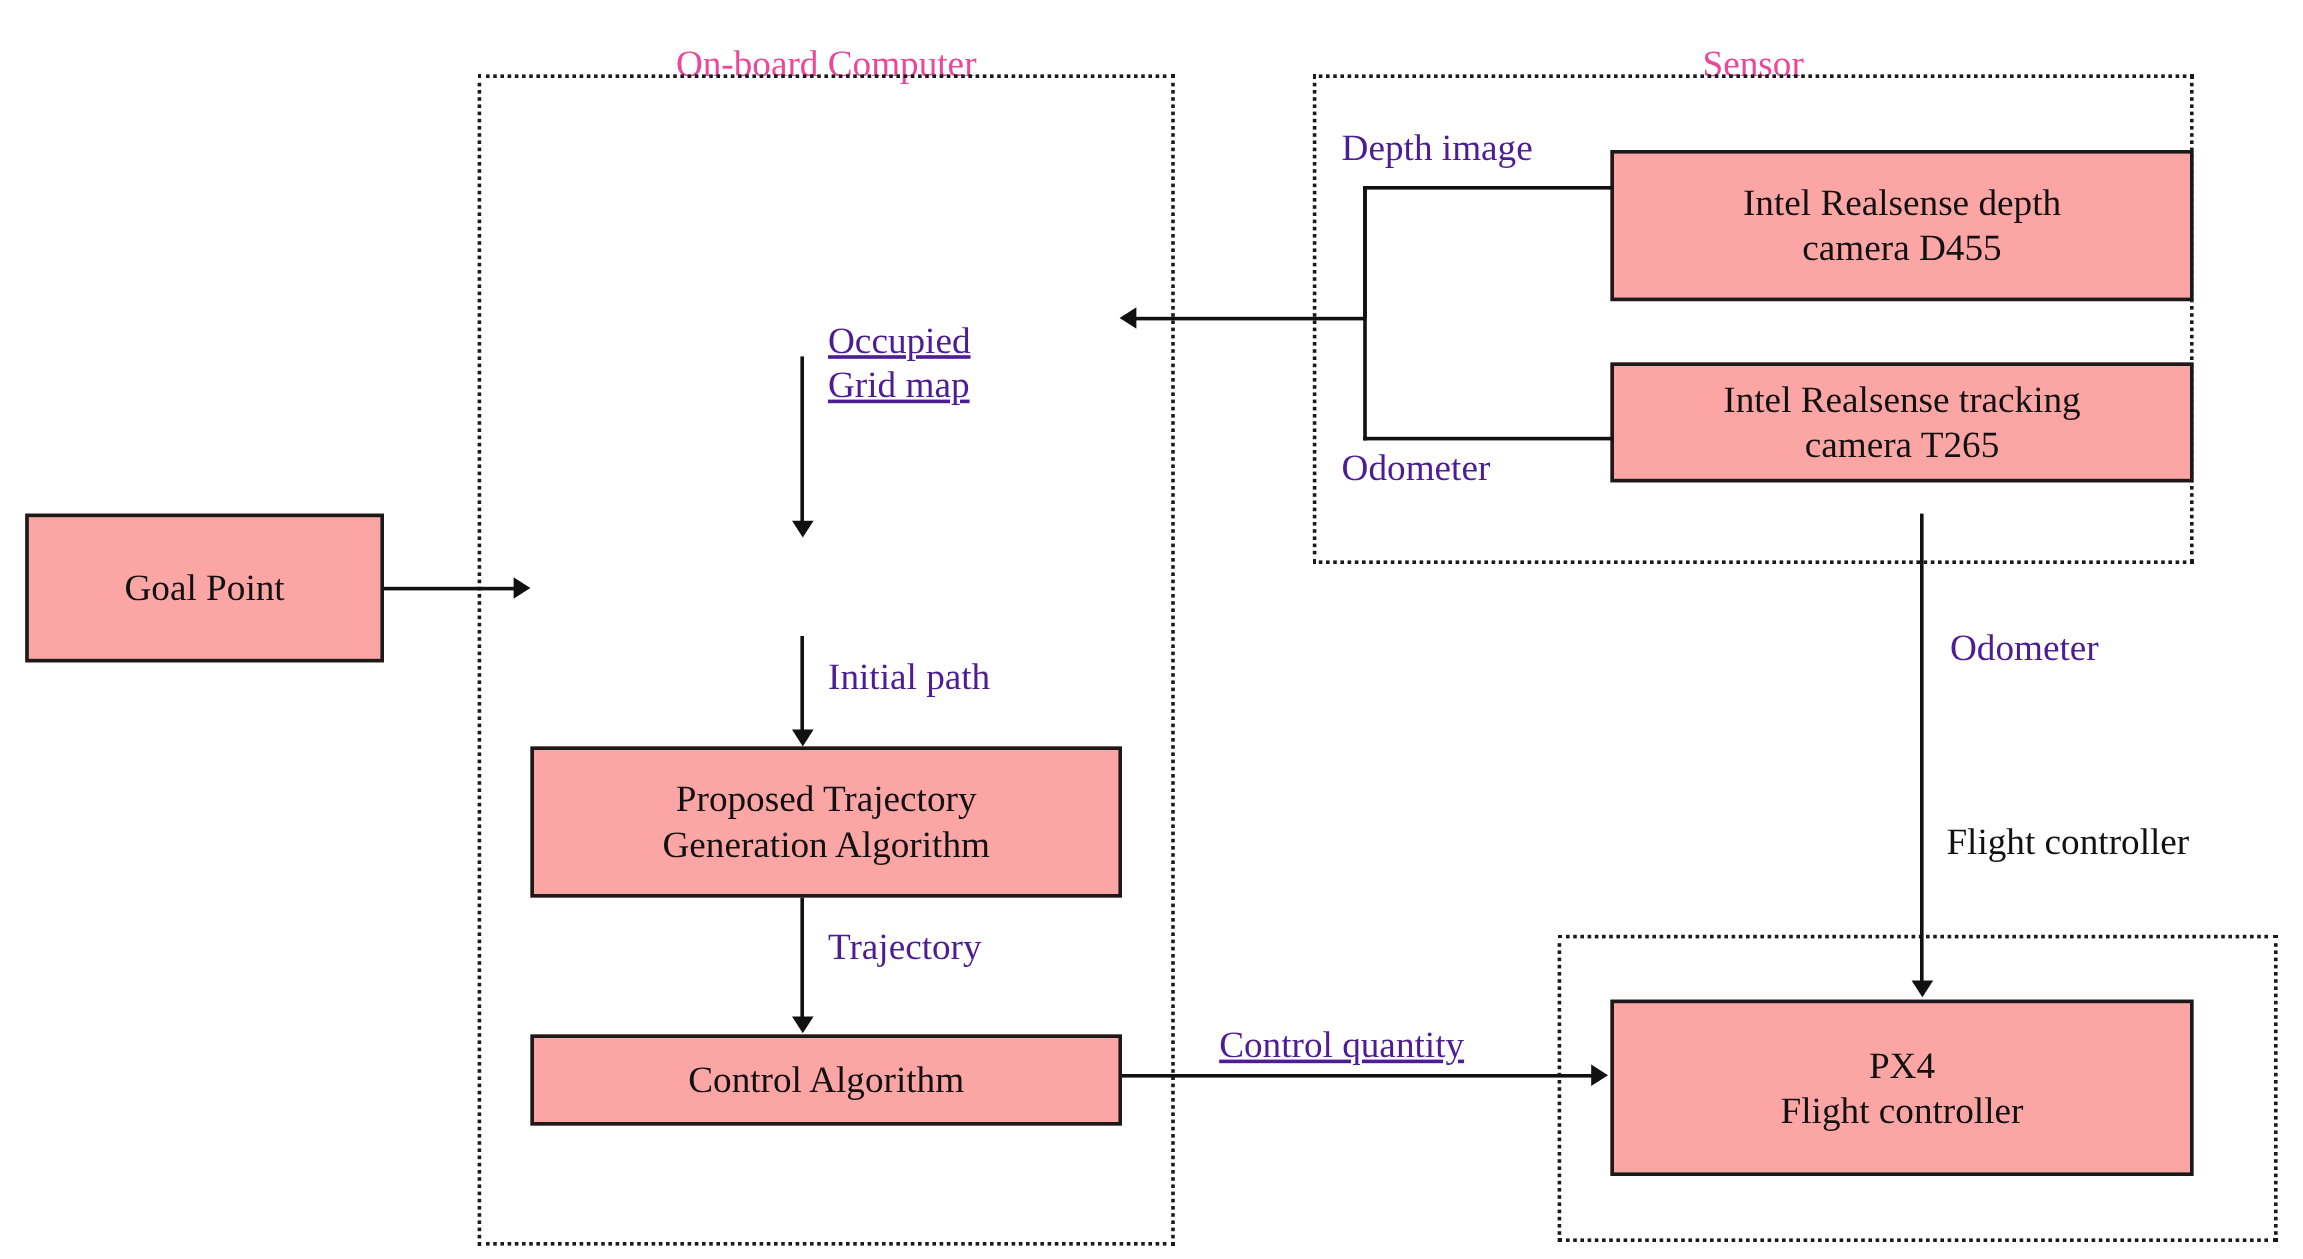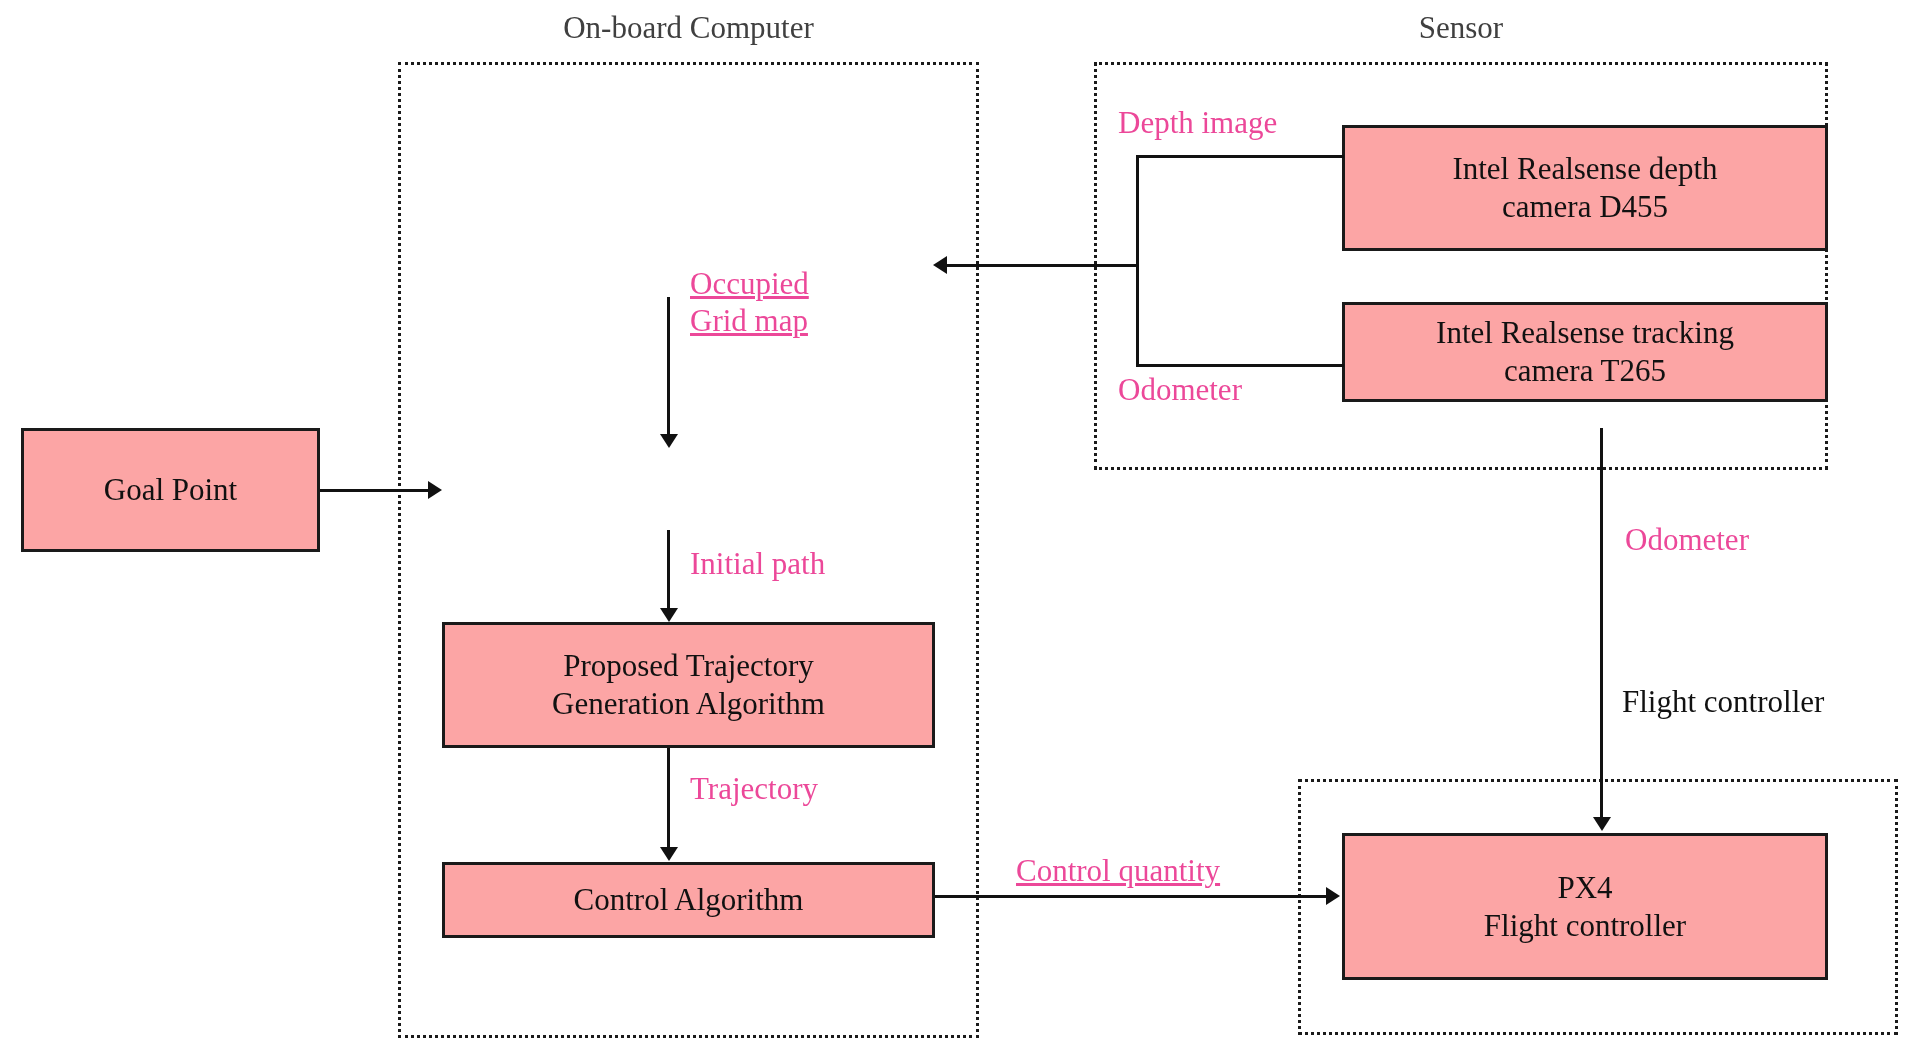--- a/index.html
+++ b/index.html
@@ -6,24 +6,25 @@
   #canvas{
     position:relative;
     width:1919px;height:1049px;
     background:#ffffff;
     font-family:"Liberation Serif","DejaVu Serif",serif;
     overflow:hidden;
   }
   .grouptitle{
     position:absolute;
     font-size:31px;
-    color:#404040;
+    color:#ec4899;
     white-space:nowrap;
     text-align:center;
     line-height:1;
+    margin-top:25px;
   }
   .dotted{
     position:absolute;
     border:3px dotted #1a1a1a;
     box-sizing:border-box;
     background:transparent;
   }
   .box{
     position:absolute;
     border:3px solid #1a1a1a;
@@ -34,21 +35,21 @@
     justify-content:center;
     text-align:center;
     font-size:31px;
     color:#111111;
     line-height:1.22;
     padding:0 6px;
   }
   .box span{display:block;}
   .redlabel{
     position:absolute;
-    color:#ec4899;
+    color:#4c1d95;
     font-size:31px;
     white-space:nowrap;
     line-height:1.2;
     text-align:center;
   }
   .blacklabel{
     position:absolute;
     color:#111111;
     font-size:31px;
     white-space:nowrap;

